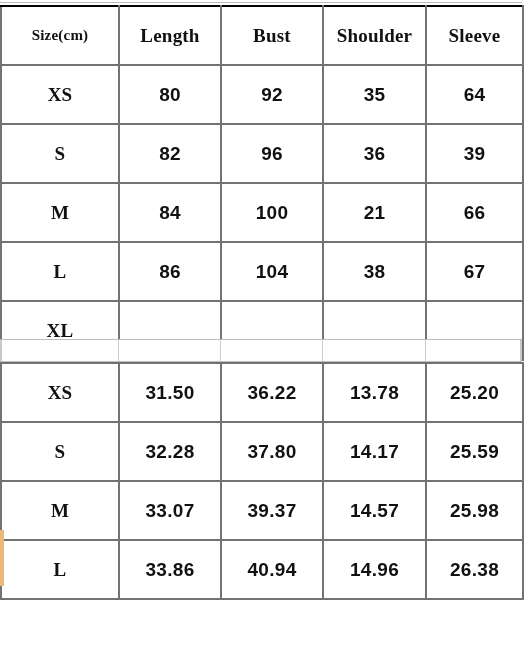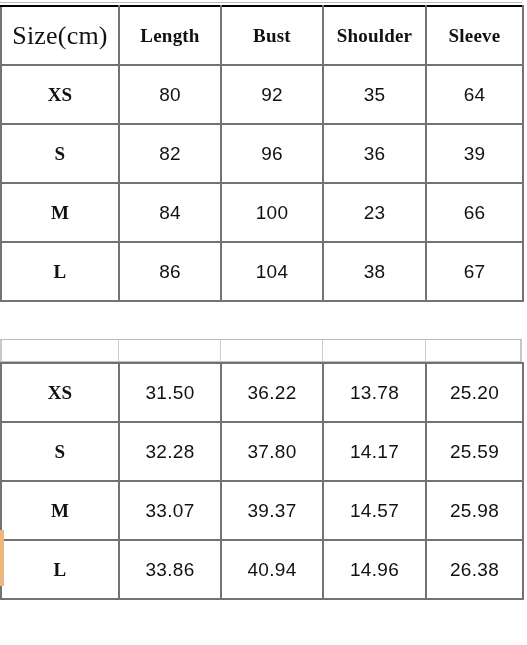--- a/index.html
+++ b/index.html
@@ -52,30 +52,30 @@
   
   .hd {
     background: #93c5fd;
     font-family: "Liberation Serif", "DejaVu Serif", serif;
     font-size: 19px;
     font-weight: 700;
     letter-spacing: .2px;
     color: #111111;
   }
   .hd-corner {
-    font-weight: 400;
-    font-size: 26px;
+    font-weight: 700;
+    font-size: 15px;
   }
 
   
   .num {
     background: #ffffff;
     font-family: "Liberation Sans", "DejaVu Sans", sans-serif;
     font-size: 19px;
-    font-weight: 400;
+    font-weight: 700;
     color: #0d0d0d;
     letter-spacing: .3px;
     border-radius: 16px;
   }
 
   
   #table-cm { top: 5px; }
   #table-cm .toprow td {
     border-top: 2px solid #000000;
   }
@@ -175,32 +175,39 @@
         <td class="num">82</td>
         <td class="num">96</td>
         <td class="num">36</td>
         <td class="num">39</td>
       </tr>
 
       <tr>
         <td class="hd">M</td>
         <td class="num">84</td>
         <td class="num">100</td>
-        <td class="num">23</td>
+        <td class="num">21</td>
         <td class="num">66</td>
       </tr>
 
       <tr>
         <td class="hd">L</td>
         <td class="num">86</td>
         <td class="num">104</td>
         <td class="num">38</td>
         <td class="num">67</td>
       </tr>
 
+      <tr>
+        <td class="hd">XL</td>
+        <td class="num"></td>
+        <td class="num"></td>
+        <td class="num"></td>
+        <td class="num"></td>
+      </tr>
     </tbody>
   </table>
 
   <div class="rule-thin r-gap-a"></div>
   <div class="spacer-band">
     <div class="sep s1"></div>
     <div class="sep s2"></div>
     <div class="sep s3"></div>
     <div class="sep s4"></div>
   </div>

